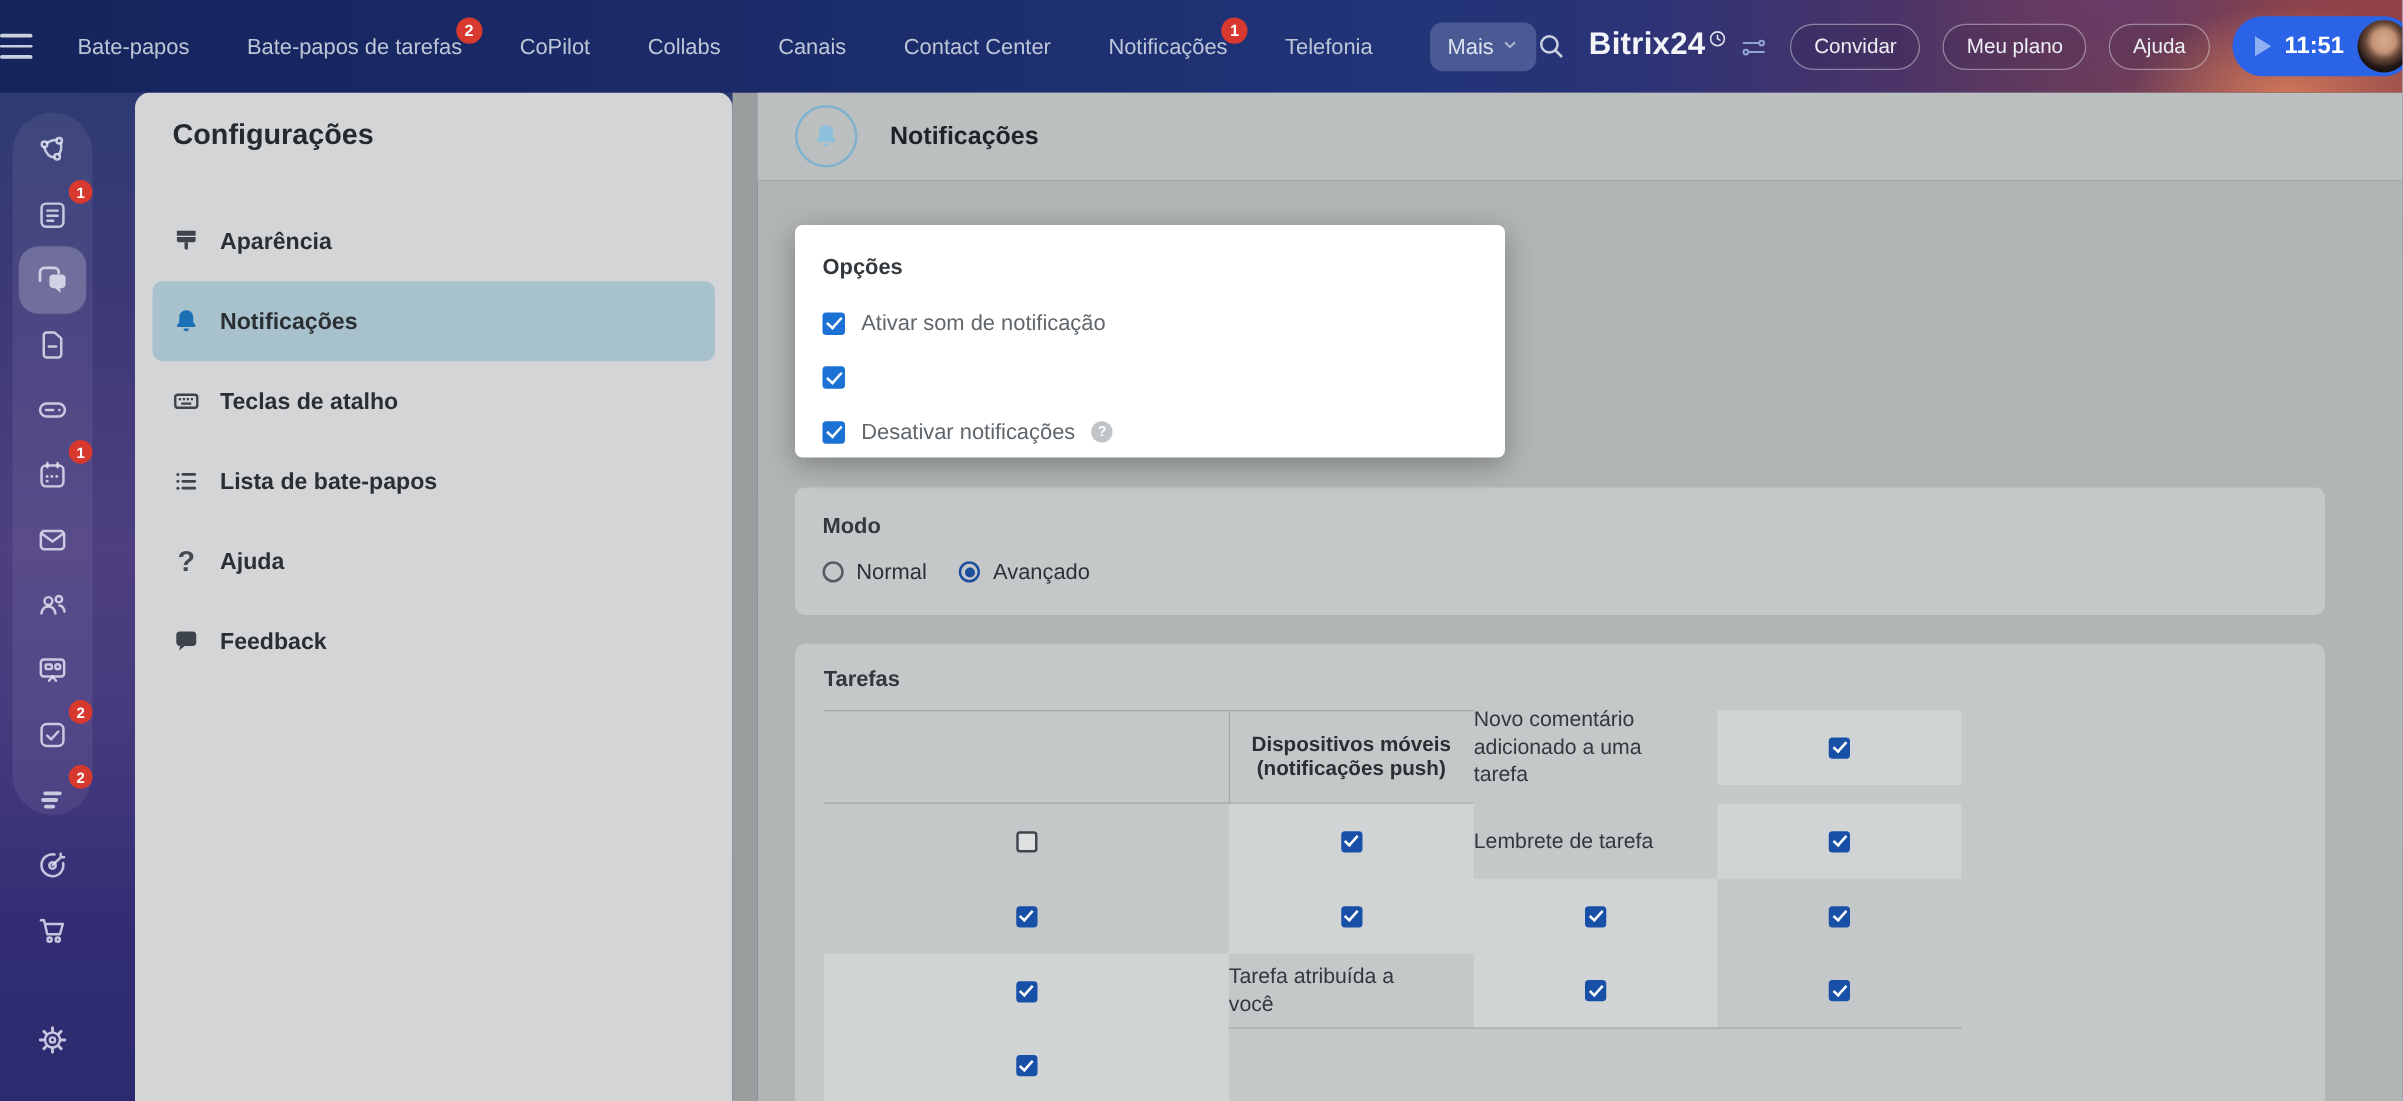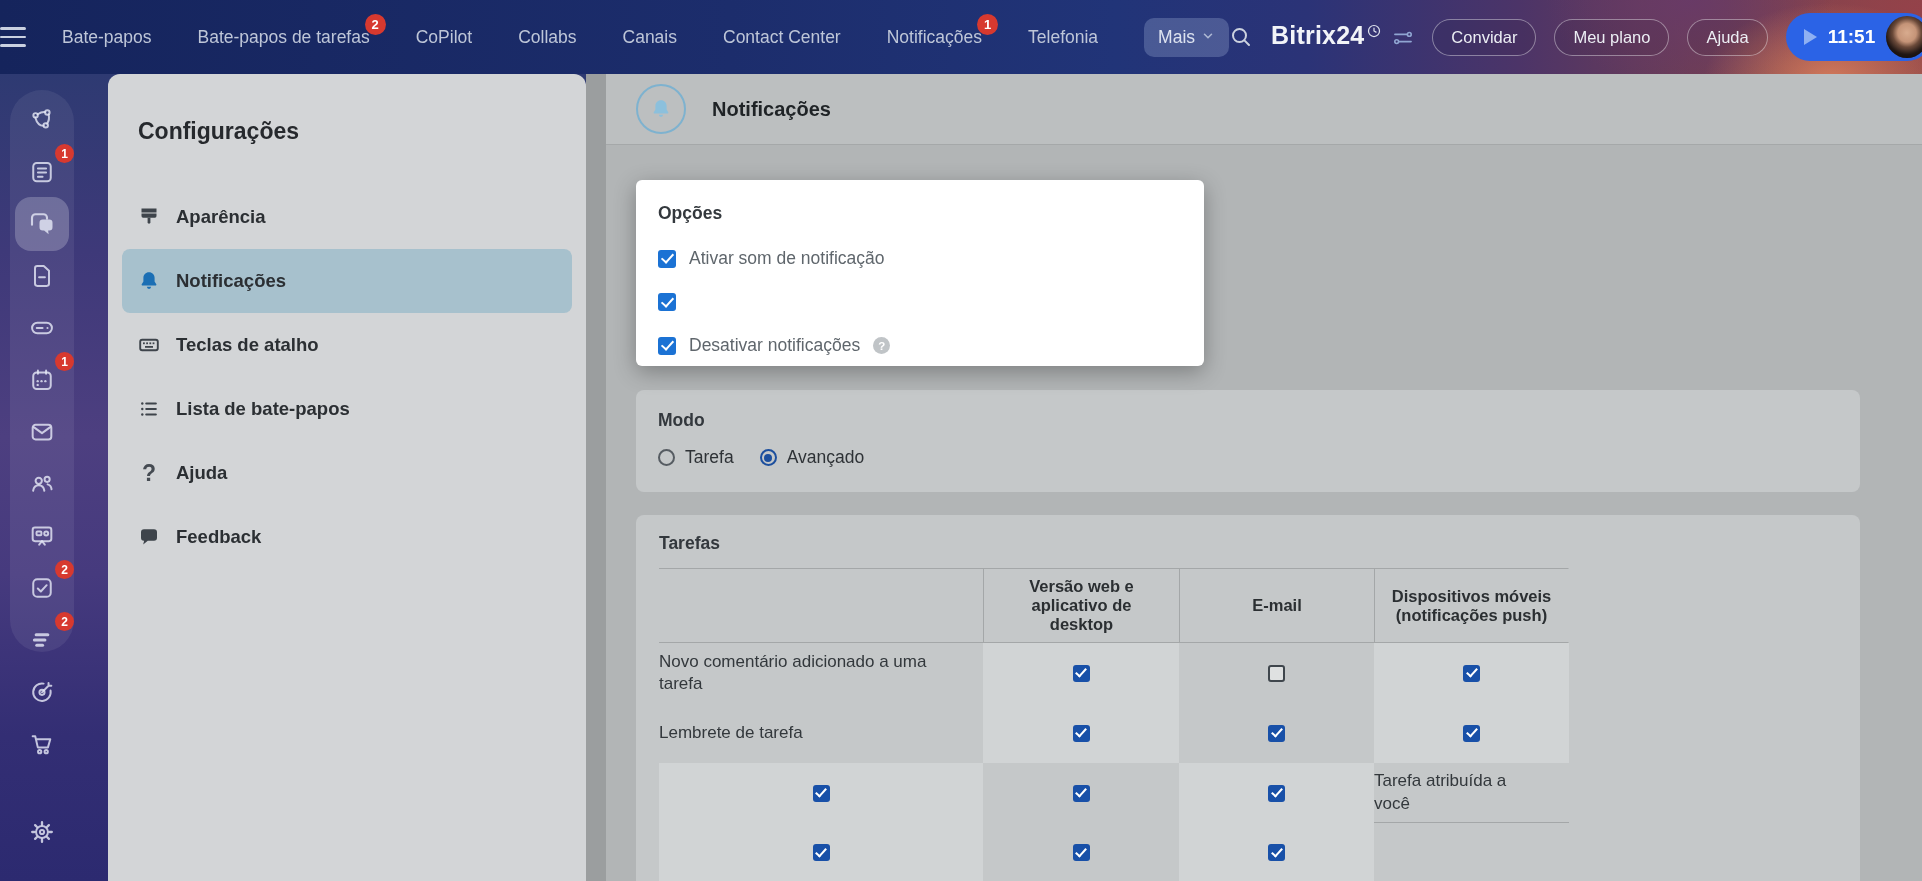--- a/index.html
+++ b/index.html
@@ -51,21 +51,21 @@
                background:rgba(255,255,255,.07); }
   .rail-item { position:relative; width:52px; height:52px; display:flex; align-items:center; justify-content:center;
                color:rgba(228,231,245,.82); cursor:pointer; z-index:2; }
   .rail-item.active::before { content:""; position:absolute; inset:-1px; border-radius:16px; background:rgba(255,255,255,.22); }
   .rail-item svg { position:relative; }
   .rail-item .badge { position:absolute; top:-2px; right:-6px; min-width:19px; height:19px; font-size:12px; z-index:3; }
   .rail-bottom { margin-top:36px; }
 
   
   .settings-panel { width:478px; flex:0 0 478px; margin-left:24px; background:#d3d5d7;
-                    border-radius:12px 12px 0 0; padding-top:44px; }
+                    border-radius:12px 12px 0 0; padding-top:20px; }
   .settings-title { font-size:23px; font-weight:bold; color:#26292d; margin-left:30px; }
   .settings-menu { margin-top:40px; display:flex; flex-direction:column; }
   .menu-item { display:flex; align-items:center; gap:14px; height:64px; margin:0 14px; padding-left:14px;
                border-radius:8px; cursor:pointer; }
   .menu-item.selected { background:#a7c1cd; }
   .menu-icon { width:26px; display:flex; justify-content:center; color:#3e444b; }
   .menu-icon.q { font-size:23px; font-weight:bold; color:#454b52; }
   .menu-label { font-size:18.5px; font-weight:bold; color:#2b2f33; }
 
   
@@ -391,35 +391,33 @@
                 <span class="help-dot">?</span>
               </div>
             </div>
         </div>
 
         <div class="mode-card">
           <div class="section-heading">Modo</div>
           <div class="radio-row" id="mode-radios">
               <div class="radio-group">
                 <span class="radio"></span>
-                <span class="radio-label">Tarefa</span>
+                <span class="radio-label">Normal</span>
               </div>
               <div class="radio-group">
                 <span class="radio checked"></span>
                 <span class="radio-label">Avançado</span>
               </div>
             </div>
         </div>
 
         <div class="tasks-card">
           <div class="section-heading">Tarefas</div>
           <div class="tasks-table" id="tasks-table">
               <div class="tt-th"></div>
-              <div class="tt-th colsep">Versão web e aplicativo de desktop</div>
-              <div class="tt-th colsep">E-mail</div>
               <div class="tt-th colsep last">Dispositivos móveis (notificações push)</div>
               <div class="tt-td label-cell">Novo comentário adicionado a uma tarefa</div>
               <div class="tt-td center stripe">
                 <span class="cb checked"></span>
               </div>
               <div class="tt-td center">
                 <span class="cb unchecked"></span>
               </div>
               <div class="tt-td center stripe">
                 <span class="cb checked"></span>

